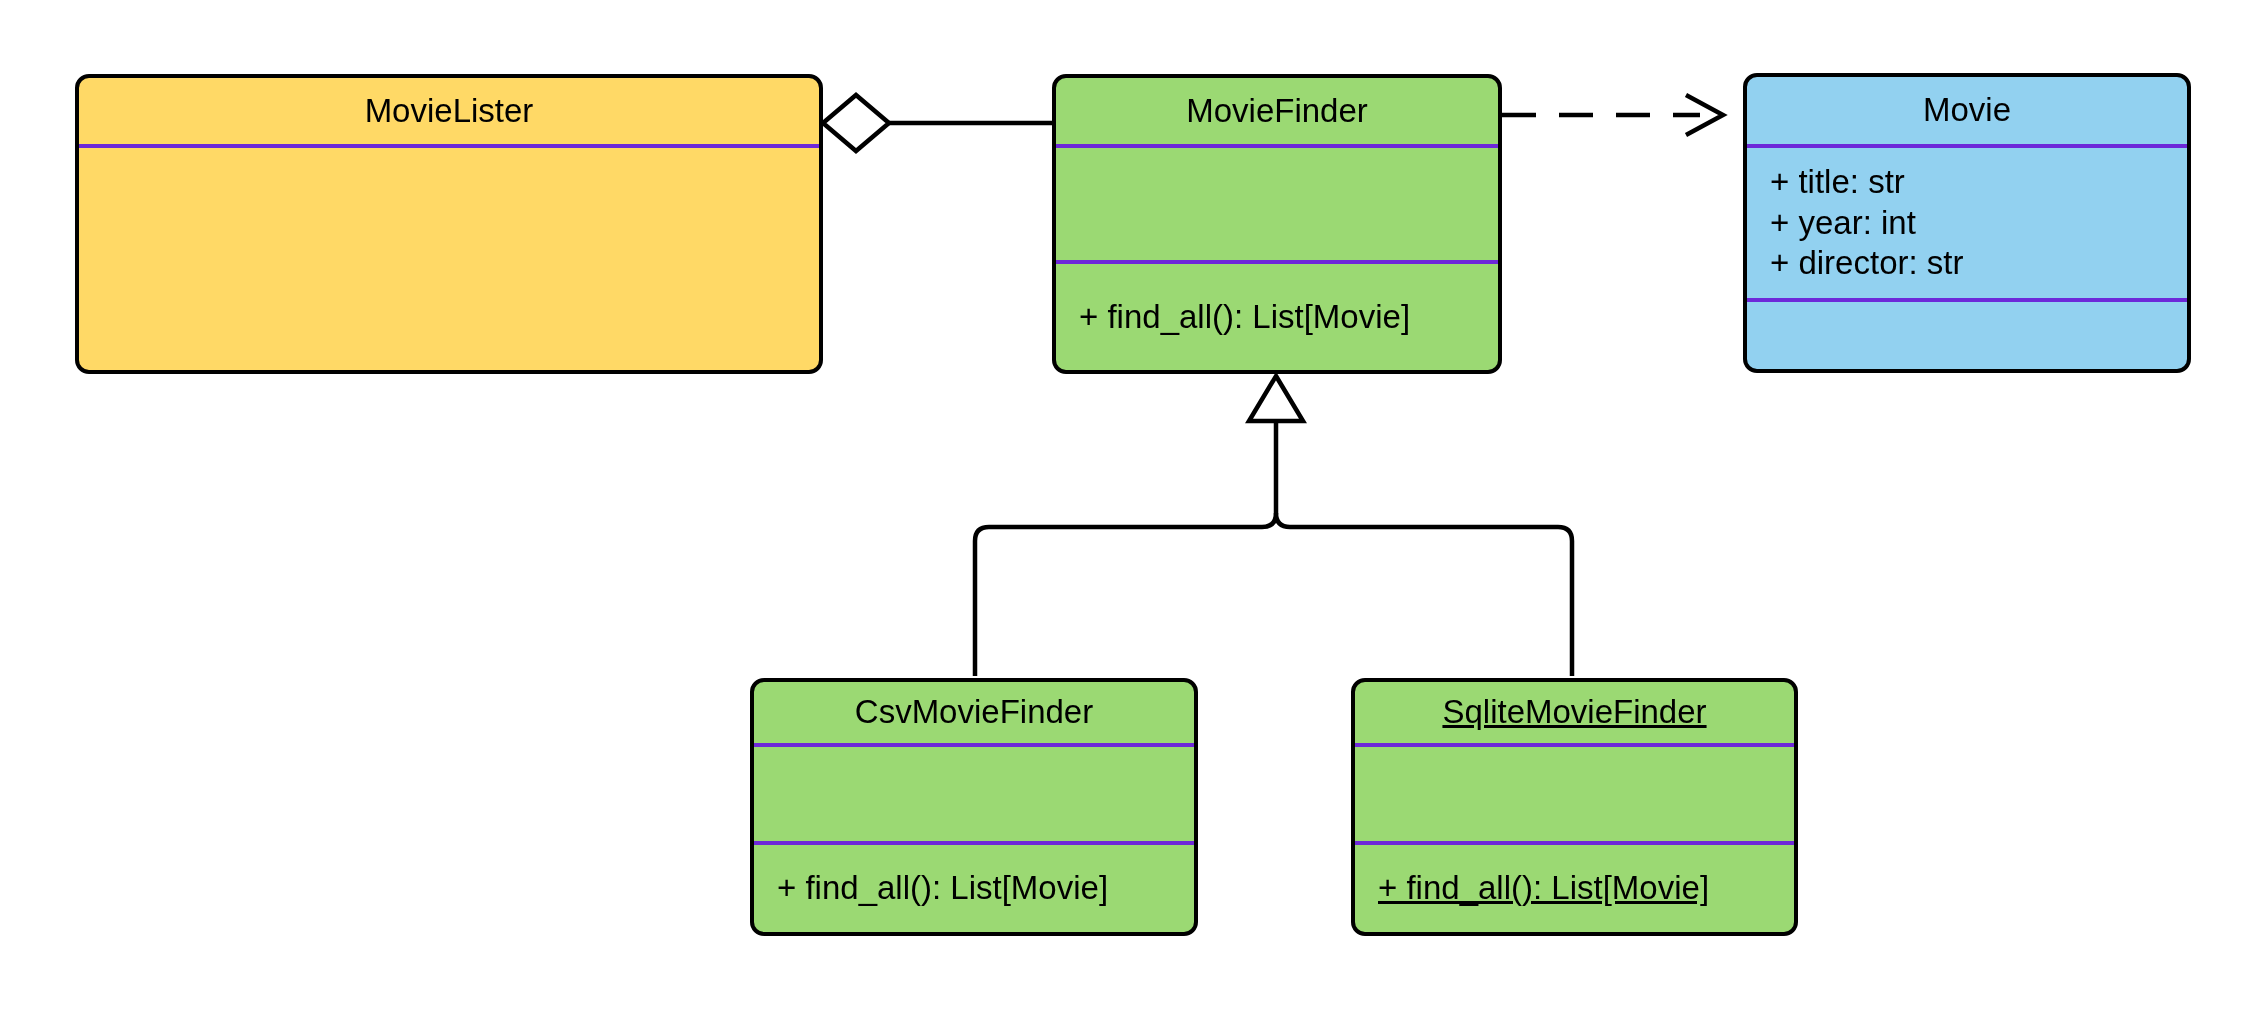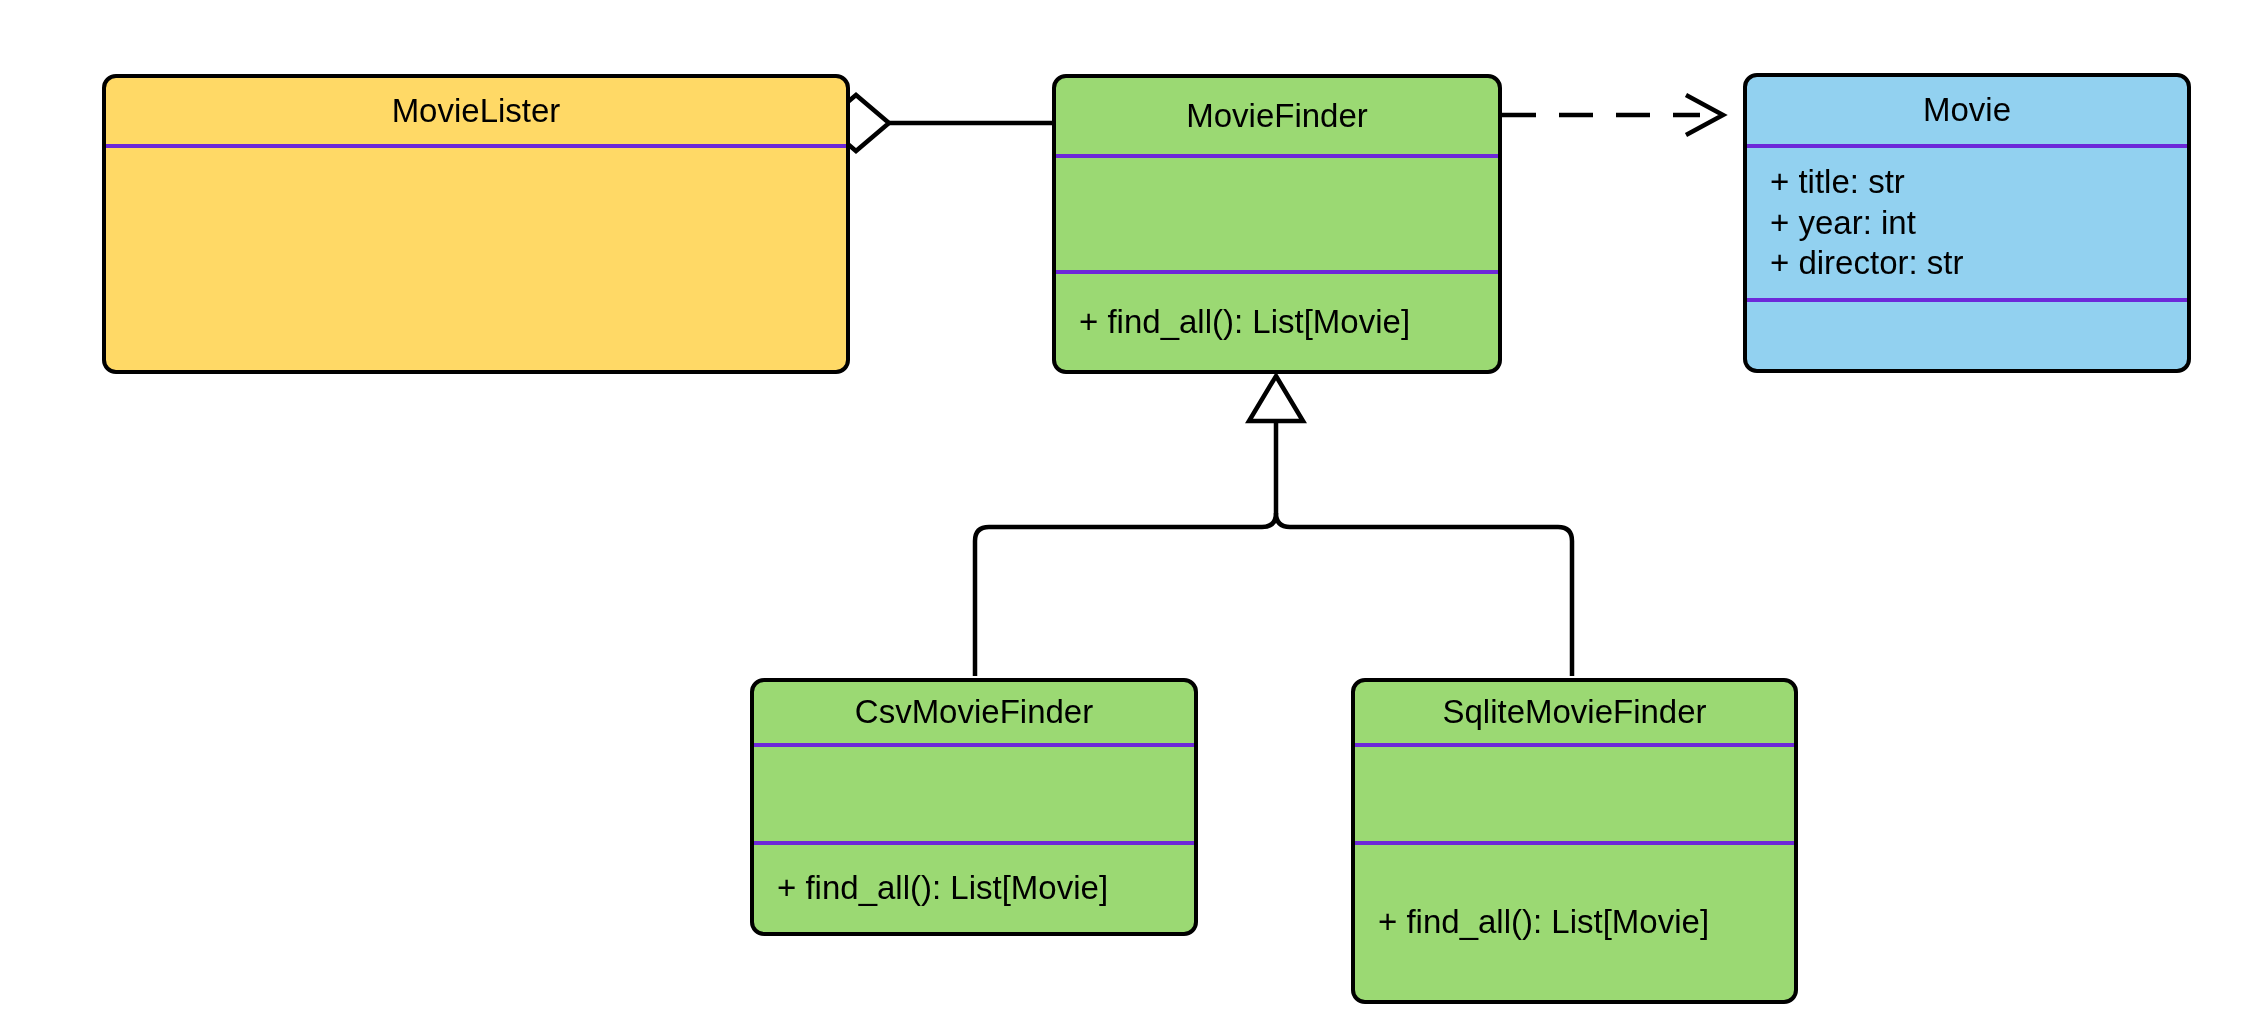--- a/index.html
+++ b/index.html
@@ -47,37 +47,37 @@
     border-top: 4px solid #6d28d9;
     display: flex;
     flex-direction: column;
     justify-content: center;
     padding: 0 23px;
     white-space: pre-line;
   }
   .comp-methods { flex: 1 1 auto; }
 
   
-  .box-movielister { left: 75px;   top: 74px;  width: 748px; height: 300px; margin-left: 27px; }
+  .box-movielister { left: 75px;   top: 74px;  width: 748px; height: 300px; }
   .box-movielister .comp-title { height: 66px; }
   .box-movielister .comp-attrs { height: 95px; }
 
   .box-moviefinder { left: 1052px; top: 74px;  width: 450px; height: 300px; }
-  .box-moviefinder .comp-title { height: 76px; }
+  .box-moviefinder .comp-title { height: 66px; }
   .box-moviefinder .comp-attrs { height: 116px; }
 
   .box-movie { left: 1726px; top: 73px; width: 448px; height: 300px; }
   .box-movie .comp-title { height: 67px; }
   .box-movie .comp-attrs { height: 154px; }
 
   .box-csvmoviefinder { left: 750px;  top: 678px; width: 448px; height: 258px; }
   .box-csvmoviefinder .comp-title { height: 61px; border-radius: 30px; }
   .box-csvmoviefinder .comp-attrs { height: 98px; }
 
-  .box-sqlitemoviefinder { left: 1351px; top: 678px; width: 447px; height: 326px; }
+  .box-sqlitemoviefinder { left: 1351px; top: 678px; width: 447px; height: 258px; text-decoration: underline; }
   .box-sqlitemoviefinder .comp-title { height: 61px; }
   .box-sqlitemoviefinder .comp-attrs { height: 98px; }
 </style>
 </head>
 <body>
 
 <div id="canvas">
 
   <svg id="rel-layer" viewBox="0 0 2250 1011" xmlns="http://www.w3.org/2000/svg">
 

